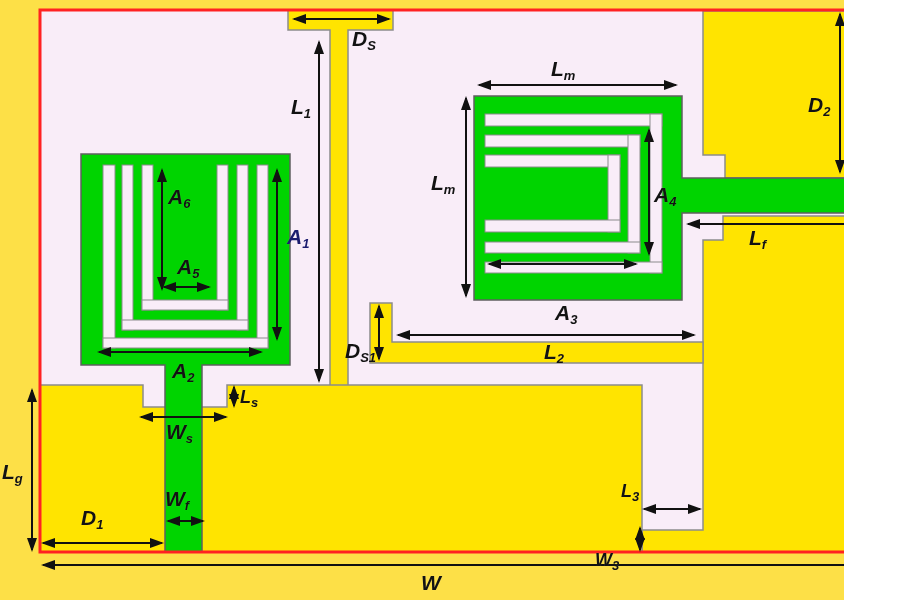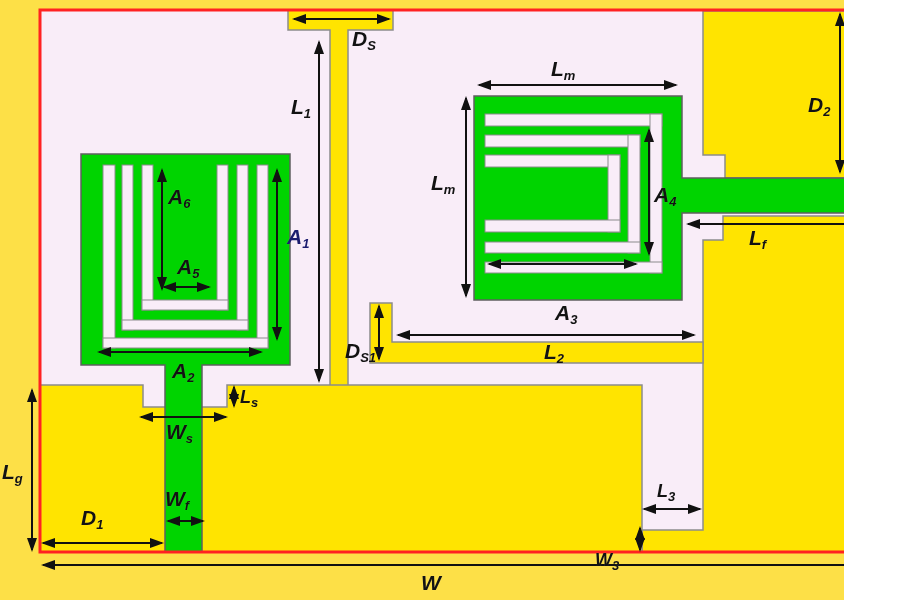--- a/index.html
+++ b/index.html
@@ -117,17 +117,17 @@
   <div class="lbl" style="left:172px;top:360px;"><span>A</span><sub>2</sub></div>
   <div class="lbl" style="left:749px;top:227px;"><span>L</span><sub>f</sub></div>
   <div class="lbl" style="left:884px;top:198px;"><span>L</span><sub></sub></div>
   <div class="lbl" style="left:544px;top:341px;"><span>L</span><sub>2</sub></div>
   <div class="lbl" style="left:345px;top:340px;"><span>D</span><sub>S1</sub></div>
   <div class="lbl small" style="left:240px;top:388px;"><span>L</span><sub>s</sub></div>
   <div class="lbl" style="left:166px;top:421px;"><span>W</span><sub>s</sub></div>
   <div class="lbl" style="left:2px;top:461px;"><span>L</span><sub>g</sub></div>
   <div class="lbl" style="left:165px;top:488px;"><span>W</span><sub>f</sub></div>
   <div class="lbl" style="left:81px;top:507px;"><span>D</span><sub>1</sub></div>
-  <div class="lbl small" style="left:657px;top:482px;"><span>L</span><sub>3</sub></div>
+  <div class="lbl small" style="left:621px;top:482px;"><span>L</span><sub>3</sub></div>
   <div class="lbl small" style="left:595px;top:527px;margin-top:24px;"><span>W</span><sub>3</sub></div>
   <div class="lbl" style="left:421px;top:572px;"><span>W</span><sub></sub></div>
 
 </div>
 
 </body></html>

